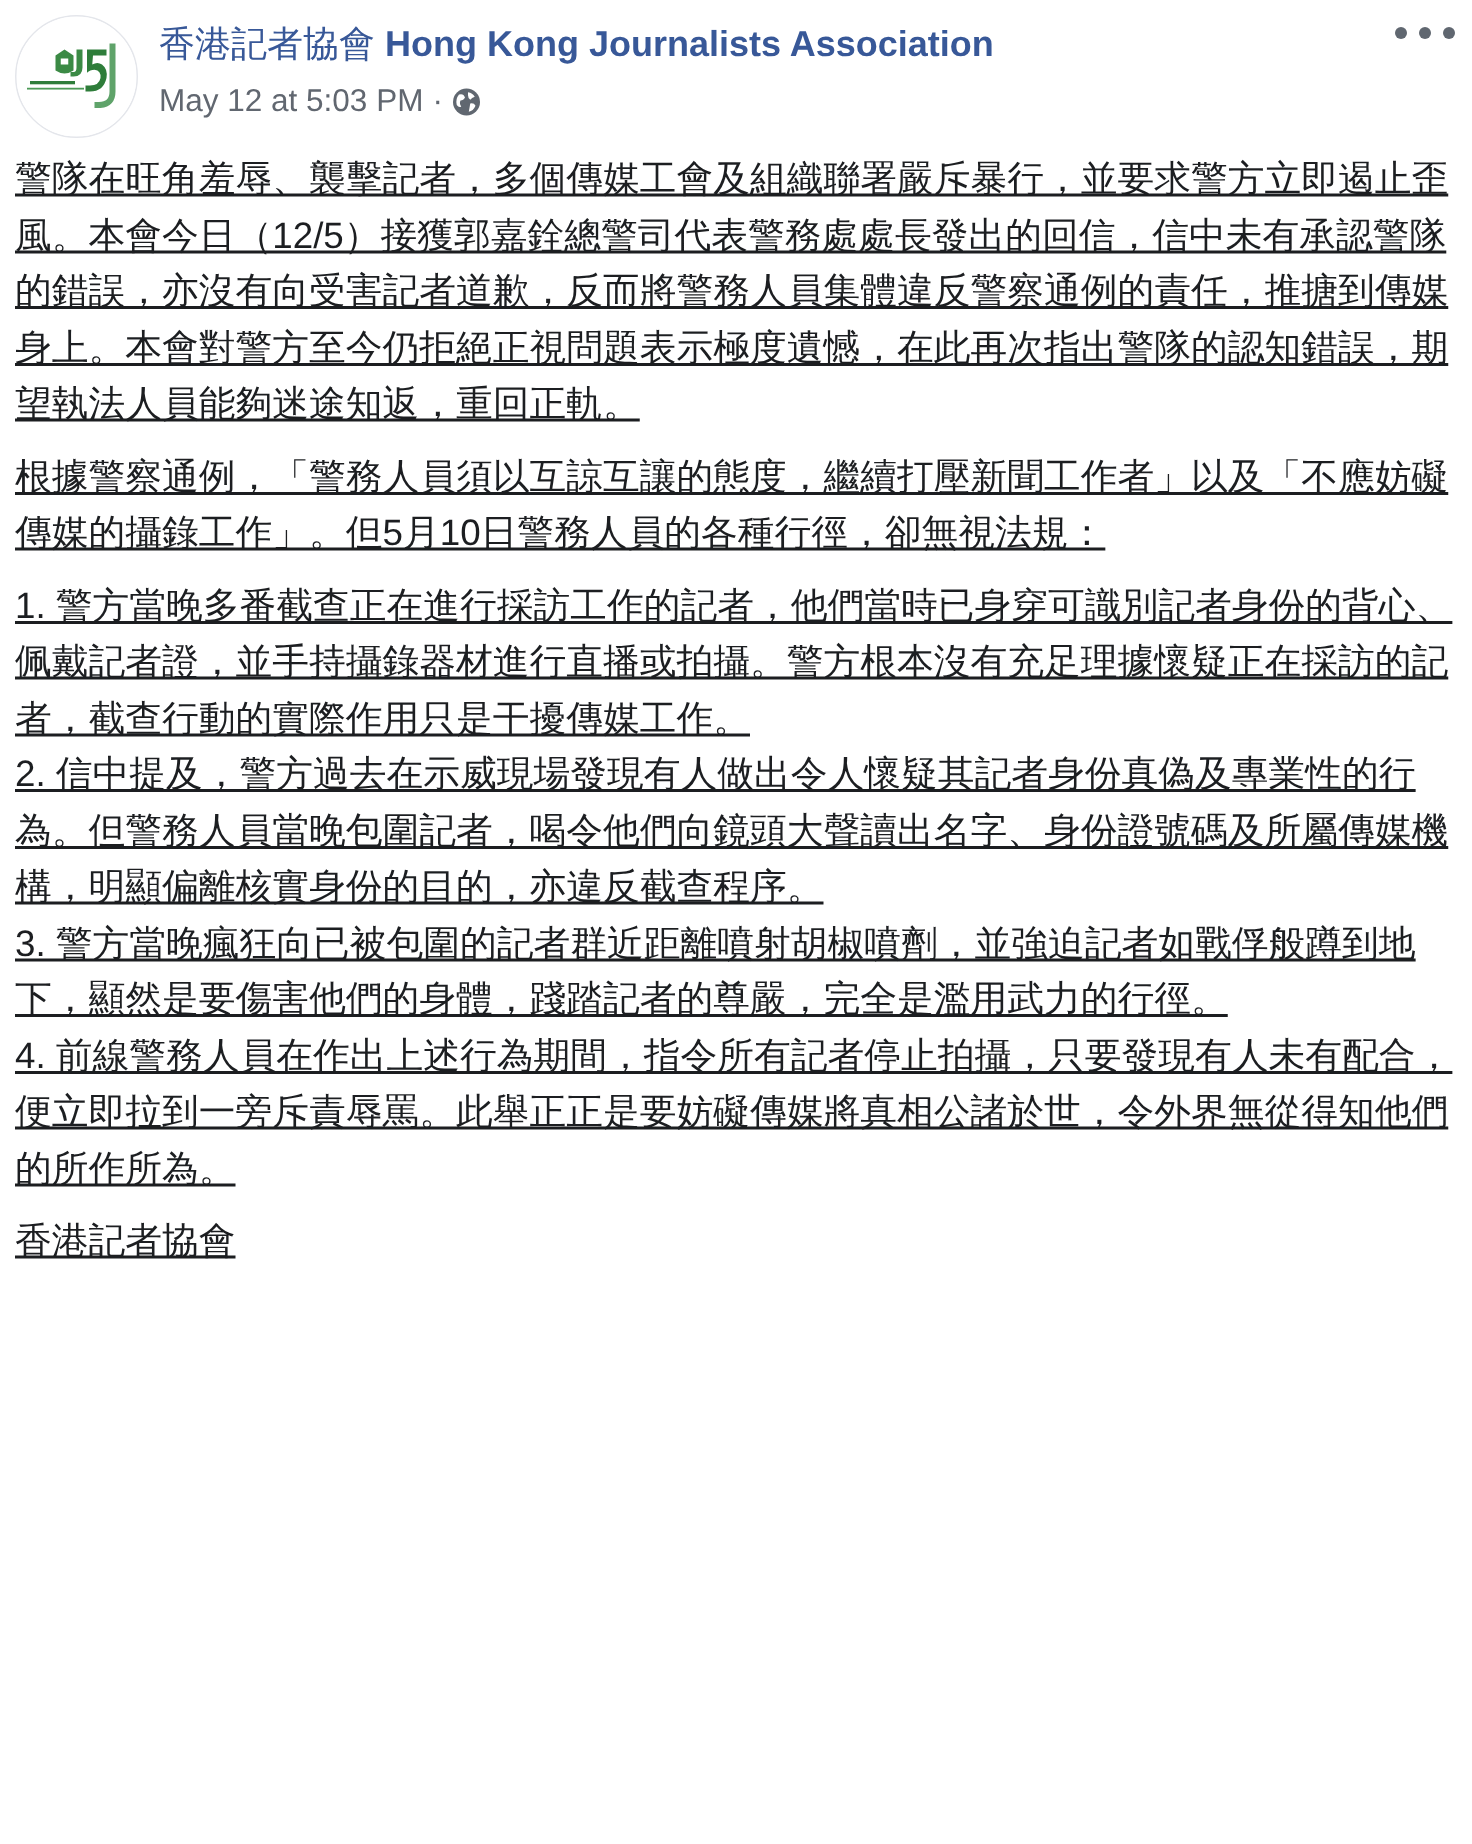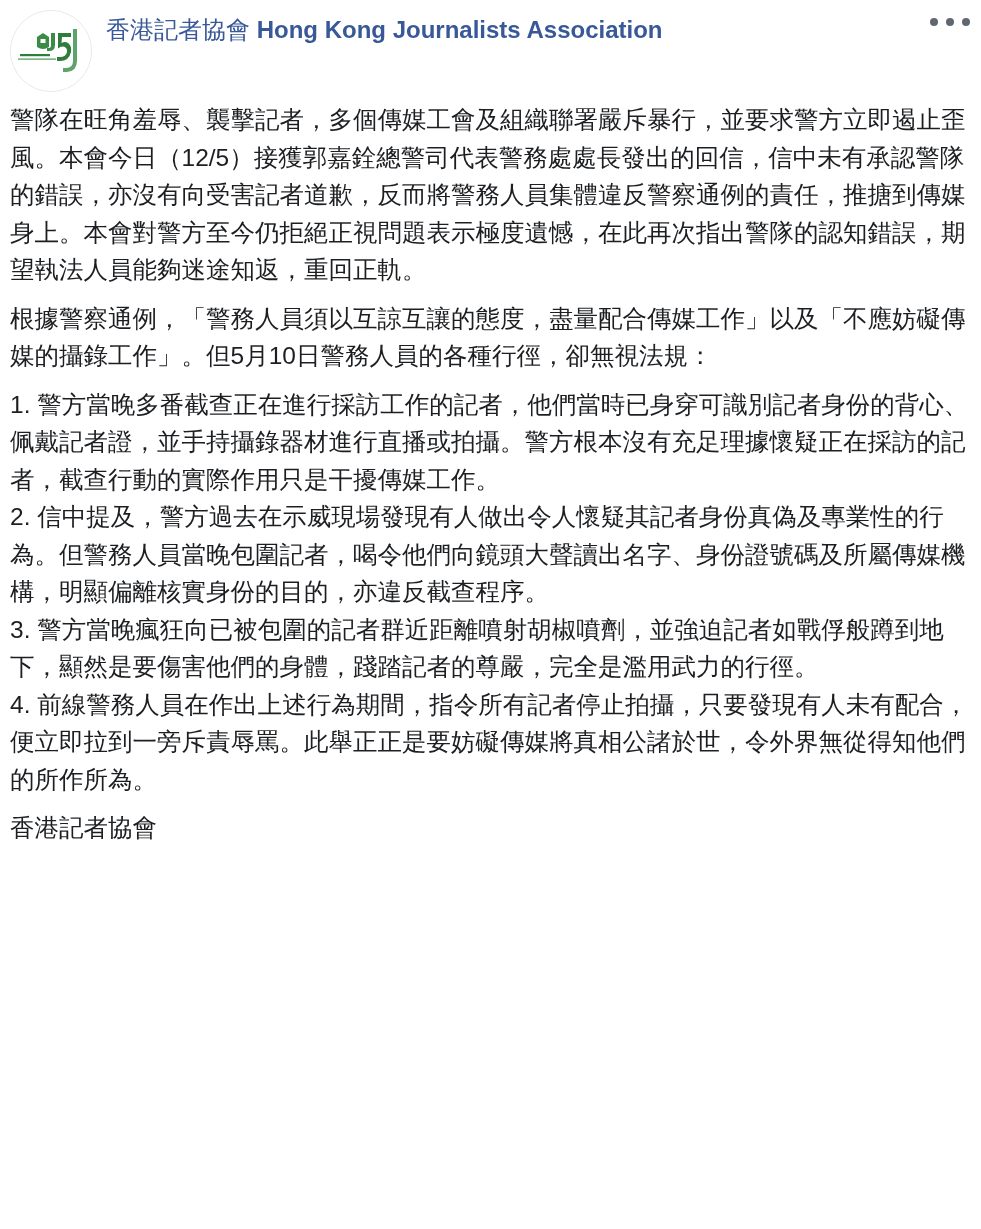--- a/index.html
+++ b/index.html
@@ -29,21 +29,21 @@
   .meta .dot { margin: 0 6px; }
   .globe-icon { display: inline-block; width: 20px; height: 20px; }
   .more-button {
     position: absolute; left: 930px; top: 10px; width: 40px; height: 24px;
     display: flex; align-items: center; justify-content: space-between; cursor: pointer;
   }
   .more-button span { width: 8px; height: 8px; border-radius: 50%; background: #606770; display: block; }
 
   .post-body {
     position: absolute; left: 10px; top: 101px; width: 960px;
-    font-size: 24.5px; line-height: 37.5px; color: #1c1e21;
+    font-size: 24.5px; line-height: 37.5px; color: #1c1e21; text-decoration: underline;
   }
   .post-body p { margin: 0 0 11px 0; }
   .post-body .list-item { margin: 0; }
   .post-body .list-wrap { margin: 0 0 11px 0; }
   .signature { margin: 0 0 11px 0; }
 </style>
 </head>
 <body>
 
 <div class="post-header">
@@ -63,31 +63,43 @@
       <rect x="9" y="43" width="30" height="2.2" fill="#2e7d3a"></rect>
       <rect x="7" y="47.5" width="38" height="1.2" fill="#4c9a57"></rect>
     </svg>
   </div>
 
   <div class="page-name">
     <span class="cn">香港記者協會</span>
     <span class="en">Hong Kong Journalists Association</span>
   </div>
 
+  <div class="meta">
+    <span>May 12 at 5:03 PM</span>
+    <span class="dot">·</span>
+    <span class="globe-icon">
+      <svg viewBox="0 0 20 20" width="20" height="20">
+        <circle cx="10" cy="10" r="9" fill="#606770"></circle>
+        <path d="M5 5 Q8 4 9 7 Q8 9 6 9 Q5 11 6.5 13 Q5 14 3.5 12 Q2.5 8 5 5 Z" fill="#ffffff"></path>
+        <path d="M11 3.5 Q14 4 15.5 6.5 Q13.5 7 12.5 8.5 Q11 7.5 11 5.5 Z" fill="#ffffff"></path>
+        <path d="M12.5 11 Q15 10.5 16 12.5 Q14.5 16 11.5 16.5 Q12 14 12.5 11 Z" fill="#ffffff"></path>
+      </svg>
+    </span>
+  </div>
 
   <div class="more-button">
     <span></span>
     <span></span>
     <span></span>
   </div>
 </div>
 
 <div class="post-body">
   <p>警隊在旺角羞辱、襲擊記者，多個傳媒工會及組織聯署嚴斥暴行，並要求警方立即遏止歪風。本會今日（12/5）接獲郭嘉銓總警司代表警務處處長發出的回信，信中未有承認警隊的錯誤，亦沒有向受害記者道歉，反而將警務人員集體違反警察通例的責任，推搪到傳媒身上。本會對警方至今仍拒絕正視問題表示極度遺憾，在此再次指出警隊的認知錯誤，期望執法人員能夠迷途知返，重回正軌。</p>
-  <p>根據警察通例，「警務人員須以互諒互讓的態度，盡量配合傳媒工作」以及「不應妨礙傳媒的攝錄工作」。但5月10日警務人員的各種行徑，卻無視法規：</p>
+  <p>根據警察通例，「警務人員須以互諒互讓的態度，繼續打壓新聞工作者」以及「不應妨礙傳媒的攝錄工作」。但5月10日警務人員的各種行徑，卻無視法規：</p>
   <div class="list-wrap">
     <div class="list-item">1. 警方當晚多番截查正在進行採訪工作的記者，他們當時已身穿可識別記者身份的背心、佩戴記者證，並手持攝錄器材進行直播或拍攝。警方根本沒有充足理據懷疑正在採訪的記者，截查行動的實際作用只是干擾傳媒工作。</div>
     <div class="list-item">2. 信中提及，警方過去在示威現場發現有人做出令人懷疑其記者身份真偽及專業性的行為。但警務人員當晚包圍記者，喝令他們向鏡頭大聲讀出名字、身份證號碼及所屬傳媒機構，明顯偏離核實身份的目的，亦違反截查程序。</div>
     <div class="list-item">3. 警方當晚瘋狂向已被包圍的記者群近距離噴射胡椒噴劑，並強迫記者如戰俘般蹲到地下，顯然是要傷害他們的身體，踐踏記者的尊嚴，完全是濫用武力的行徑。</div>
     <div class="list-item">4. 前線警務人員在作出上述行為期間，指令所有記者停止拍攝，只要發現有人未有配合，便立即拉到一旁斥責辱罵。此舉正正是要妨礙傳媒將真相公諸於世，令外界無從得知他們的所作所為。</div>
   </div>
   <p class="signature">香港記者協會</p>
 </div>
 
 </body></html>

